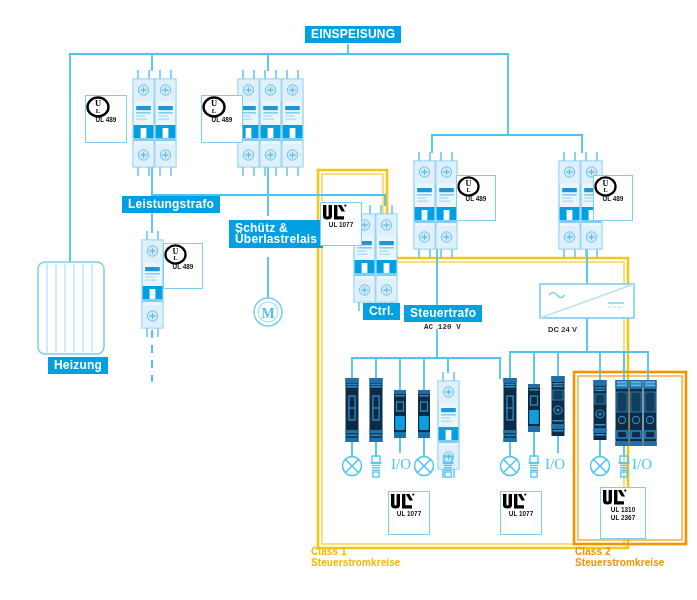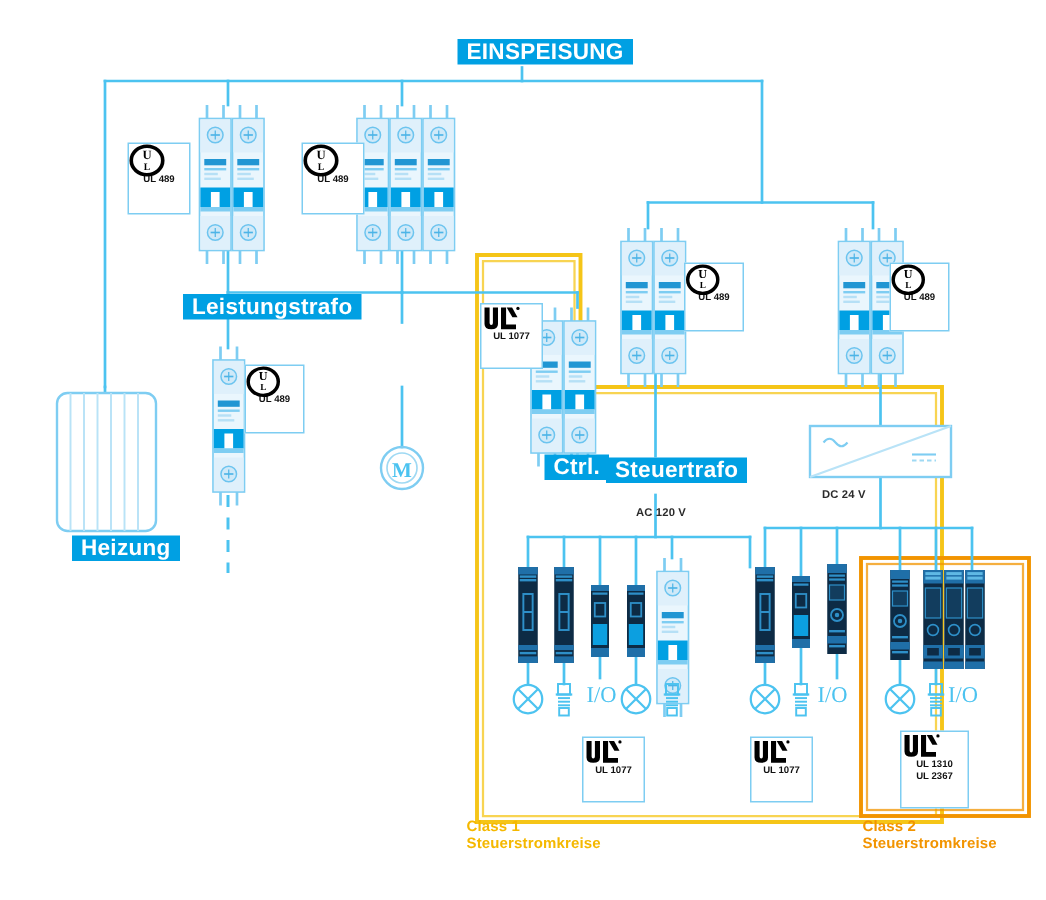--- a/index.html
+++ b/index.html
@@ -1,21 +1,21 @@
 <!DOCTYPE html>
 <html><head>
 <meta charset="utf-8">
 <style>
   html,body{margin:0;padding:0;background:#ffffff;}
   body{width:697px;height:600px;position:relative;overflow:hidden;
        font-family:"Liberation Sans","DejaVu Sans",sans-serif;}
   #stage{position:absolute;left:0;top:0;width:697px;height:600px;}
   #stage svg{position:absolute;left:0;top:0;}
   .lbl{position:absolute;background:#00a0e3;color:#ffffff;font-weight:bold;
-       font-size:15px;line-height:11.5px;padding:2.5px 6px;white-space:pre;
+       font-size:12px;line-height:11.5px;padding:2.5px 6px;white-space:pre;
        letter-spacing:0.2px;}
   .plain{position:absolute;color:#2b2b2b;font-size:7.5px;font-weight:bold;
          white-space:pre;letter-spacing:0.1px;}
   .clsLbl{position:absolute;font-size:10px;font-weight:bold;line-height:11px;
           white-space:pre;letter-spacing:0.1px;}
   .iotxt{position:absolute;color:#4cc3f0;font-size:15px;
          font-family:Liberation Serif, serif;
          white-space:pre;letter-spacing:0px;}
   .badge{position:absolute;background:#ffffff;border:1.3px solid #7ecdf2;
          box-sizing:border-box;display:flex;flex-direction:column;
@@ -292,26 +292,28 @@
     <use href="#sensor" x="624" y="466"></use>
   </g>
 </svg>
 
 <div class="lbl" style="left:305px;top:26px;">EINSPEISUNG</div>
 
 <div class="lbl" style="left:122px;top:196px;">Leistungstrafo</div>
 
 <div class="lbl" style="left:48px;top:357px;">Heizung</div>
 
+<div class="lbl" style="left:229px;top:220px;">Schütz &amp;
+Überlastrelais</div>
 
 <div class="lbl" style="left:363px;top:303px;">Ctrl.</div>
 
 <div class="lbl" style="left:404px;top:305px;">Steuertrafo</div>
 
-<div class="plain" style="left:424px;top:337px;">AC 120 V</div>
+<div class="plain" style="left:424px;top:323px;font-family:Liberation Mono, monospace;">AC 120 V</div>
 
 <div class="plain" style="left:548px;top:325px;">DC 24 V</div>
 
 <div class="clsLbl" style="left:311px;top:546px;color:#f5b800;">Class 1
 Steuerstromkreise</div>
 
 <div class="clsLbl" style="left:575px;top:546px;color:#f29400;">Class 2
 Steuerstromkreise</div>
 
 <div class="iotxt" style="left:391px;top:456px;">I/O</div>

